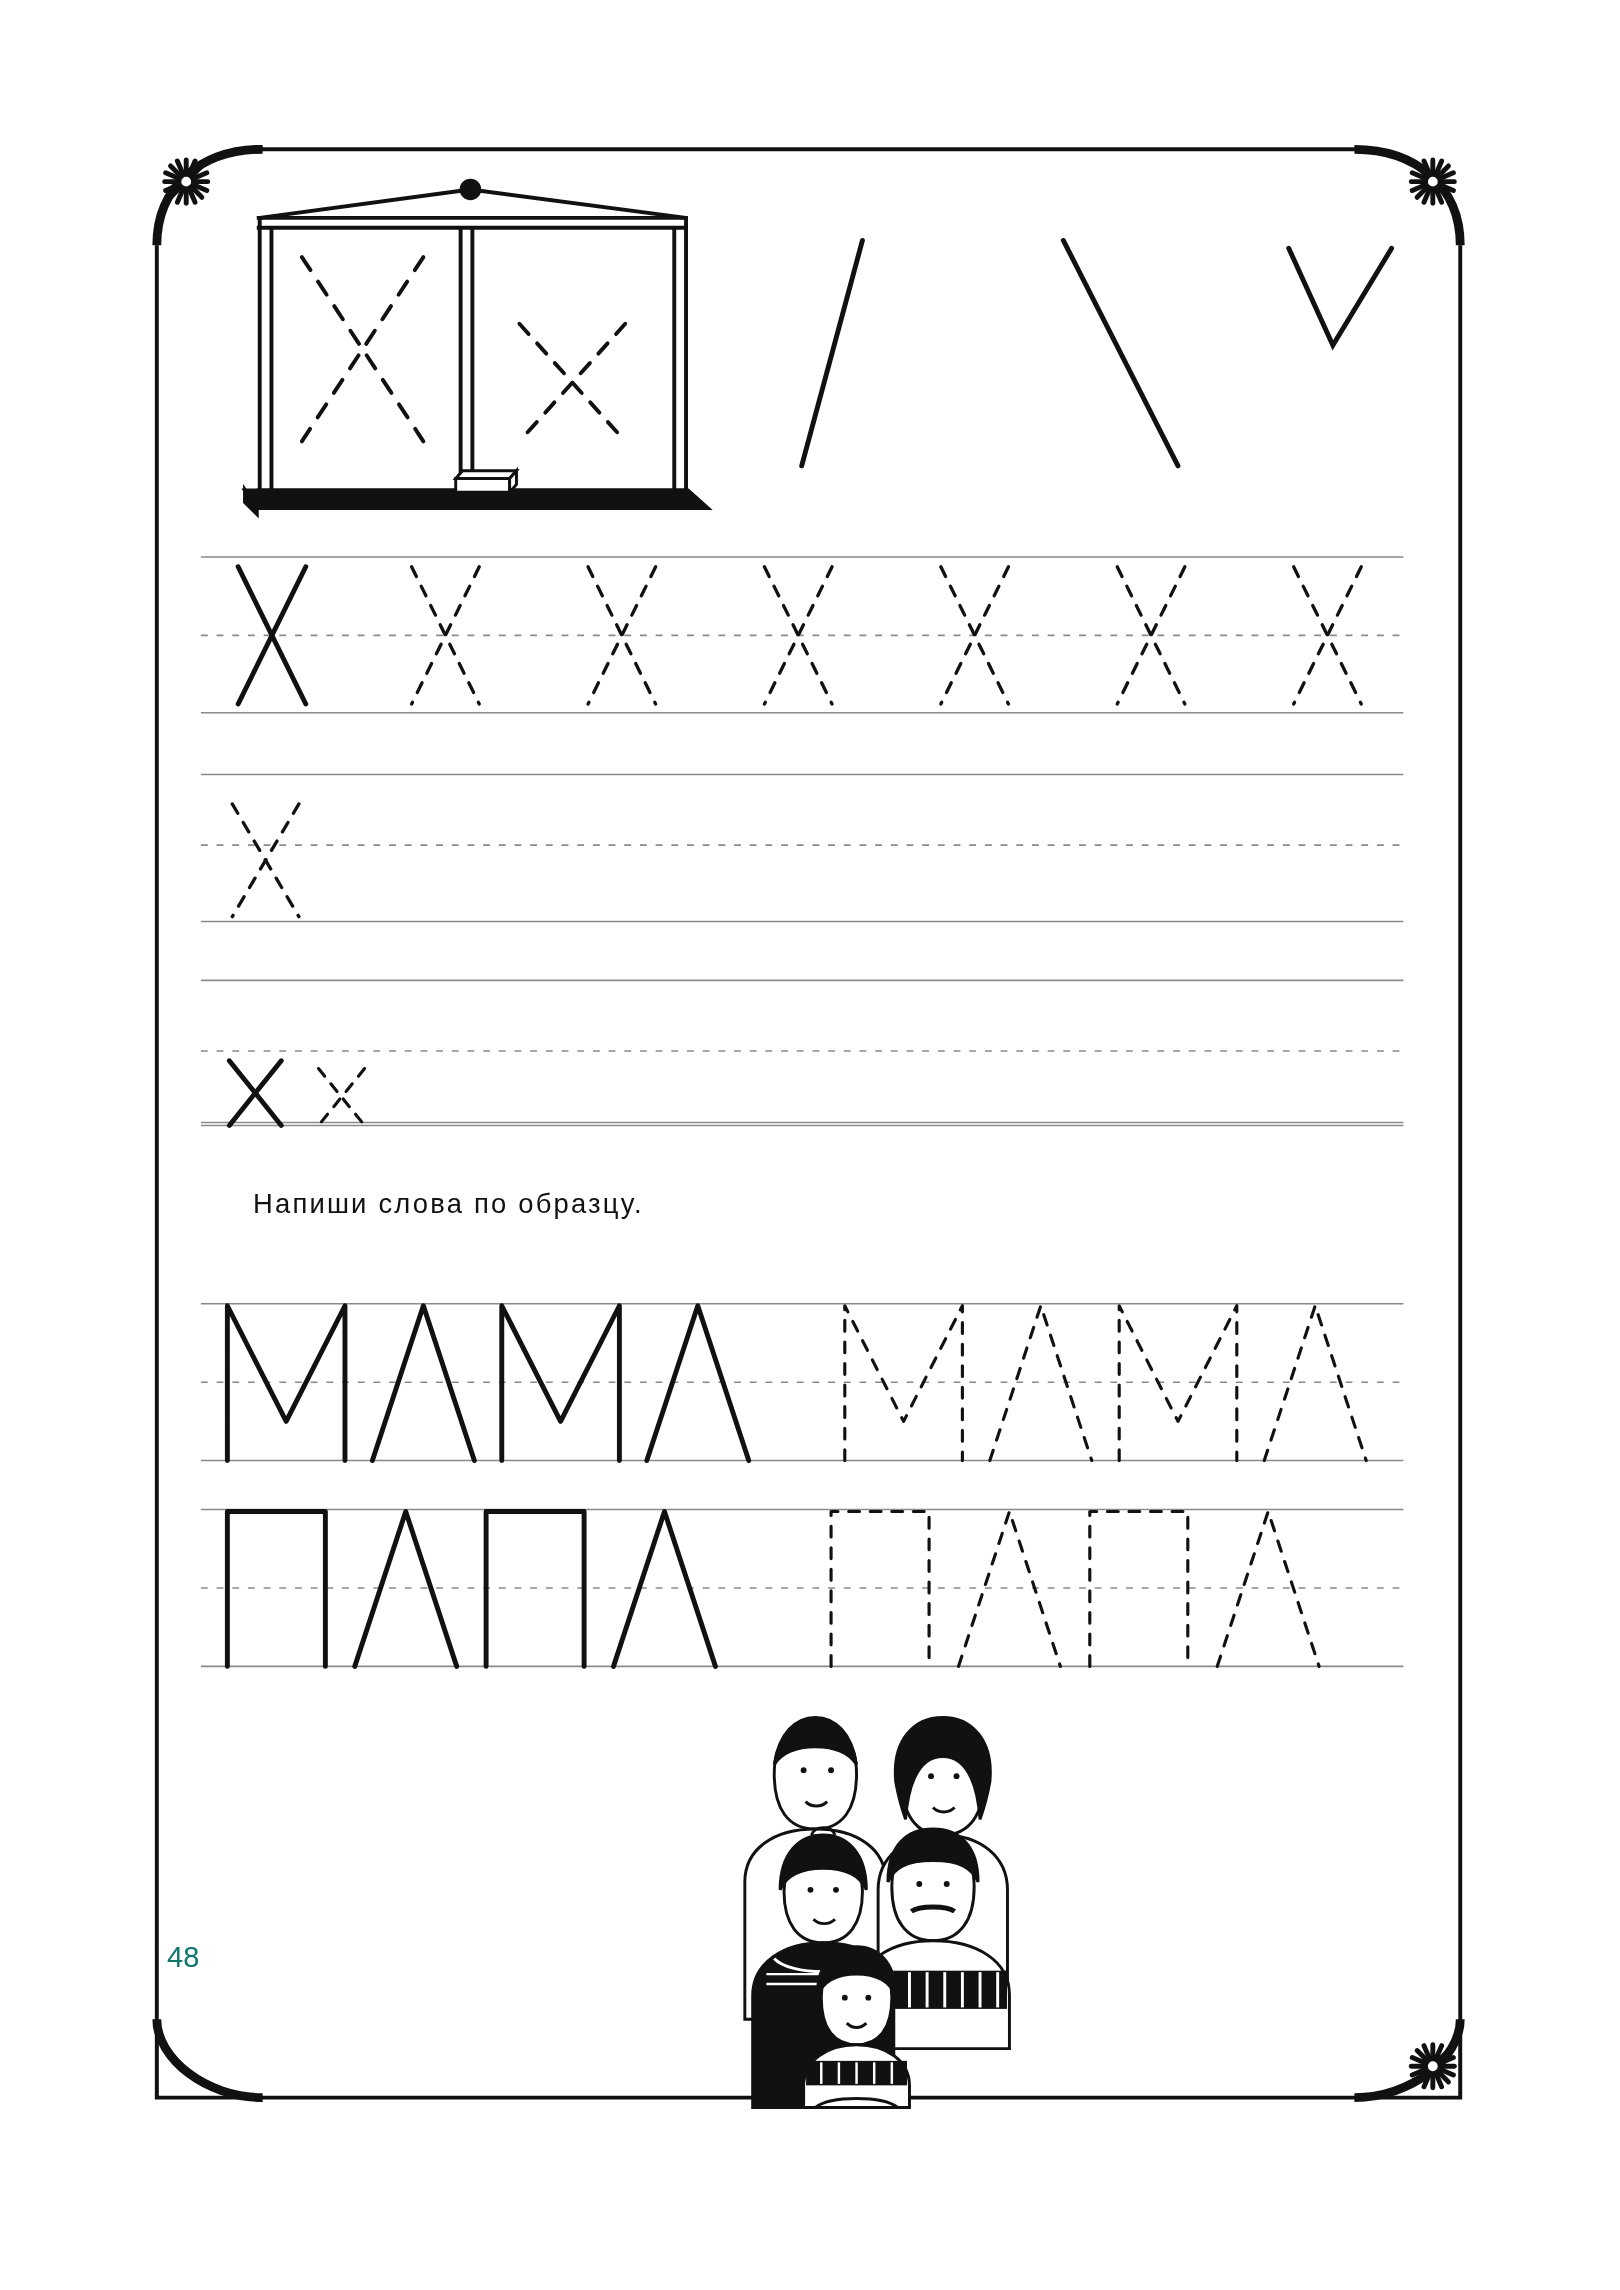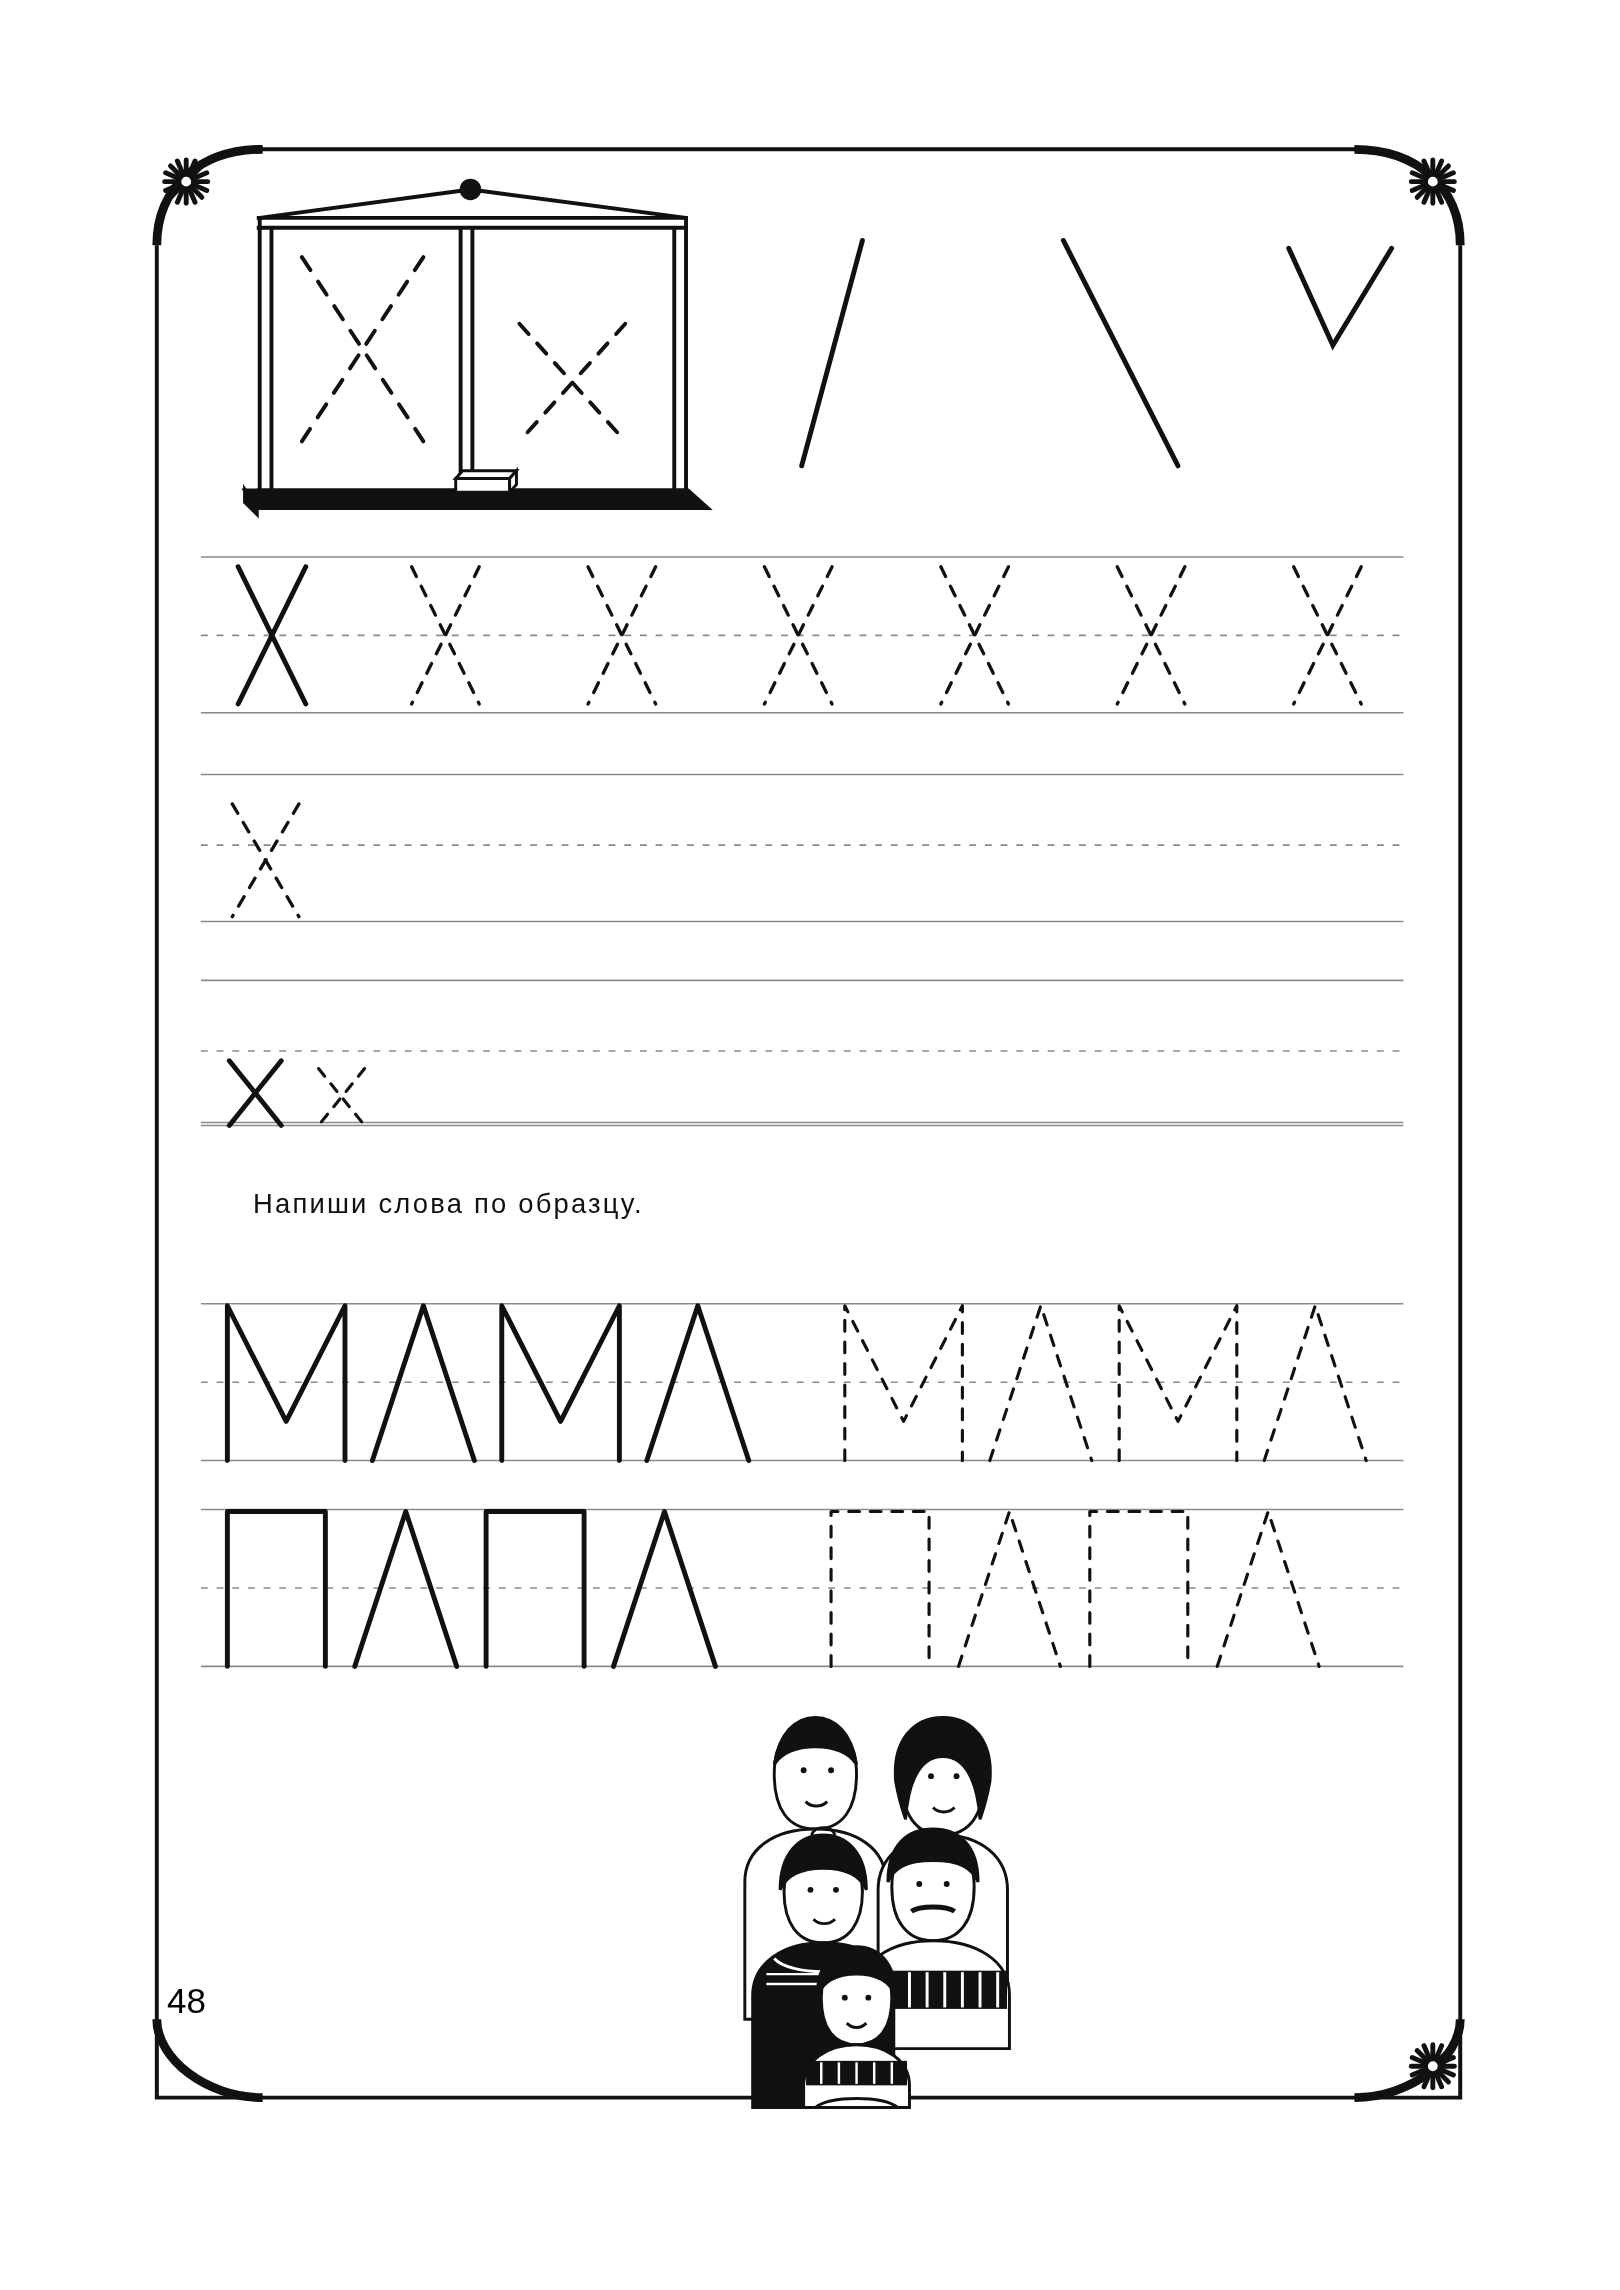--- a/index.html
+++ b/index.html
@@ -30,23 +30,23 @@
     top: 1188px;
     font-size: 27.4px;
     letter-spacing: 2.2px;
     color: #111;
     white-space: nowrap;
     text-align: center;
   }
   .page-number {
     position: absolute;
     left: 167px;
-    top: 1981px;
-    font-size: 35px;
-    color: #000000;
+    top: 1941px;
+    font-size: 29px;
+    color: #0f766e;
   }
 </style>
 </head>
 <body>
 
 <div class="page">
 
   <svg class="frame-svg" width="1620" height="2291" viewBox="0 0 1653 2337">
     <g fill="none" stroke="#111" stroke-width="4">
       <path d="M160 250 L160 2140 L1490 2140 L1490 250"></path>

